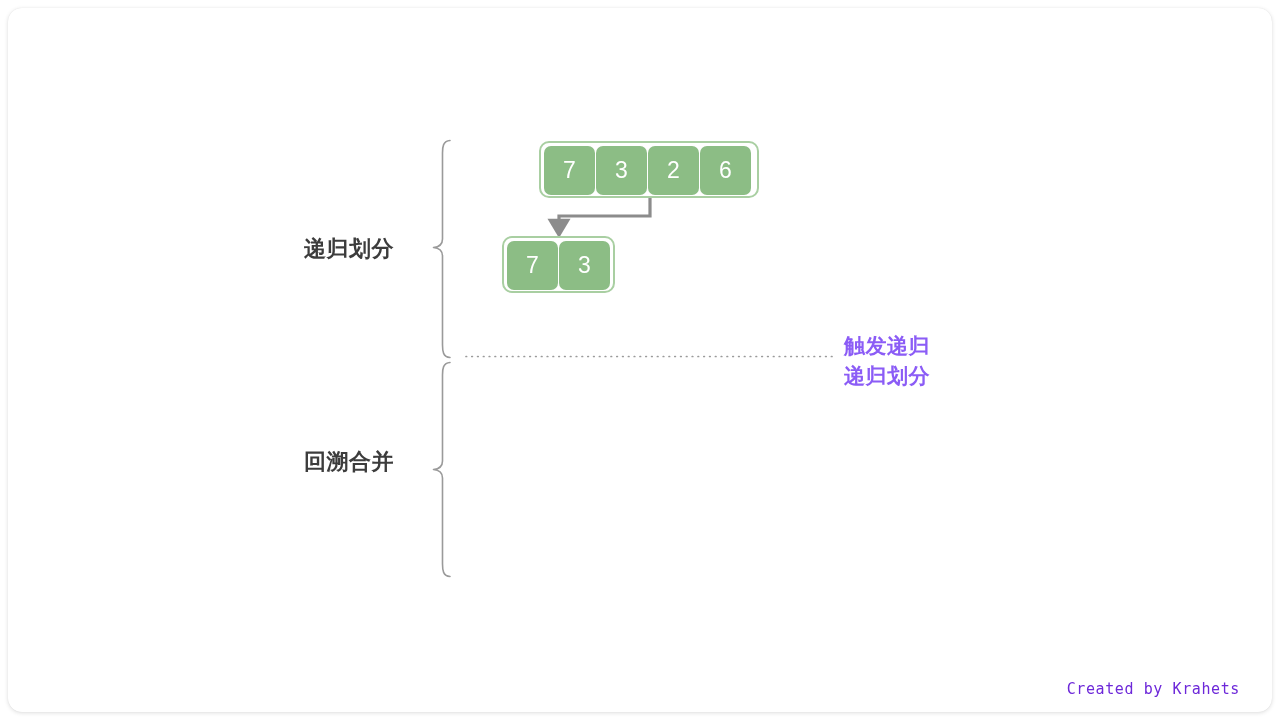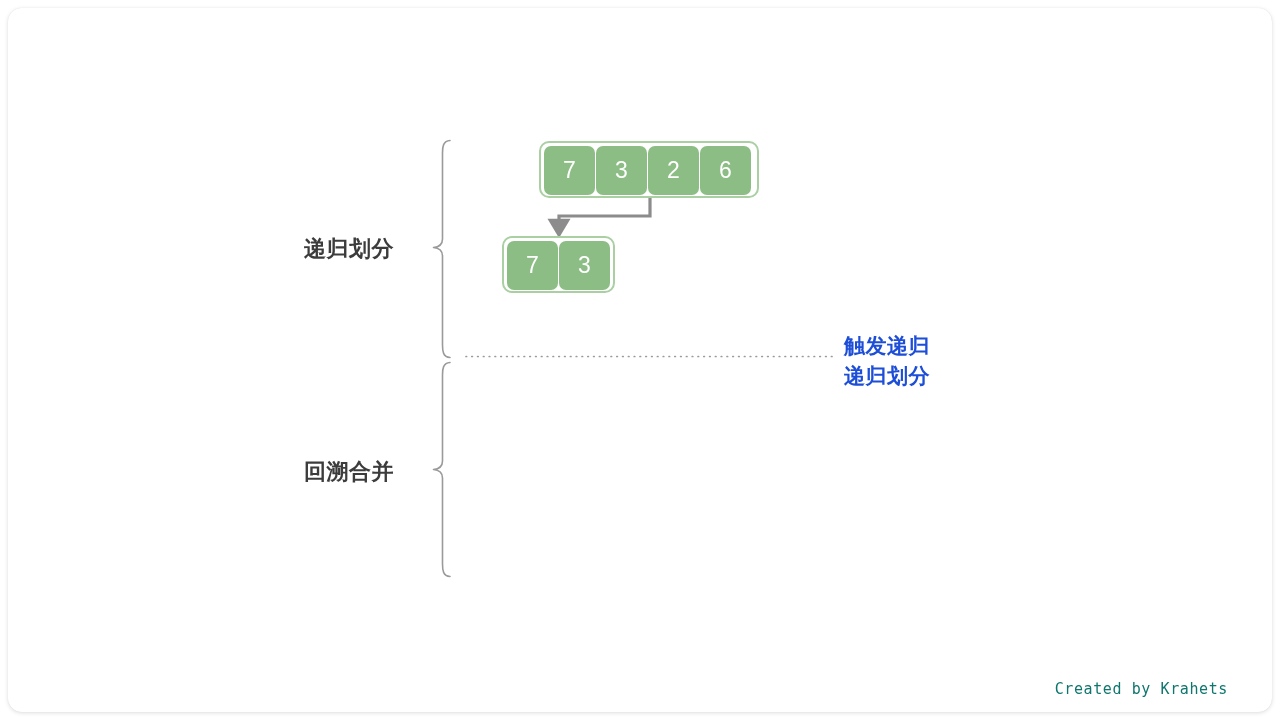--- a/index.html
+++ b/index.html
@@ -78,34 +78,34 @@
     letter-spacing: 0.5px;
     white-space: nowrap;
     line-height: 1.25;
   }
 
   
   .annotation {
     position: absolute;
     font-size: 21px;
     font-weight: bold;
-    color: #1d4ed8;
+    color: #8b5cf6;
     letter-spacing: 0.5px;
     white-space: nowrap;
     line-height: 1.42;
   }
 
   
   .watermark {
     position: absolute;
-    right: 52px;
+    right: 40px;
     bottom: 22px;
     font-family: "DejaVu Sans Mono", "Liberation Mono", monospace;
     font-size: 15px;
-    color: #0f766e;
+    color: #6d28d9;
     letter-spacing: 0.6px;
     white-space: nowrap;
   }
 </style>
 </head>
 <body>
 
 <div id="canvas">
 
   <div class="card"></div>
@@ -134,21 +134,21 @@
              L 442.5,564
              C 442.5,570 443,576 450,576.5" fill="none" stroke="#9a9a9a" stroke-width="1.6" stroke-linecap="round" stroke-linejoin="round"></path>
 
     <line x1="466" y1="356.5" x2="836" y2="356.5" stroke="#9a9a9a" stroke-width="1.7" stroke-linecap="round" stroke-dasharray="0.6 5.2"></line>
 
     <path d="M 650,197 L 650,216 L 559,216 L 559,227" fill="none" stroke="#8c8c8c" stroke-width="3.2" stroke-linecap="butt" stroke-linejoin="miter" marker-end="url(#arrowHead)"></path>
   </svg>
 
   <div class="section-label" style="left:304px; top:235px;">递归划分</div>
 
-  <div class="section-label" style="left:304px; top:458px;">回溯合并</div>
+  <div class="section-label" style="left:304px; top:448px;">回溯合并</div>
 
   <div class="array-group" style="left:539px; top:141px; width:220px; height:57px;">
     <div class="cell" style="width:51px;height:49px;">7</div>
     <div class="cell" style="width:51px;height:49px;">3</div>
     <div class="cell" style="width:51px;height:49px;">2</div>
     <div class="cell" style="width:51px;height:49px;">6</div>
   </div>
 
   <div class="array-group" style="left:502px; top:236px; width:113px; height:57px;">
     <div class="cell" style="width:51px;height:49px;">7</div>

